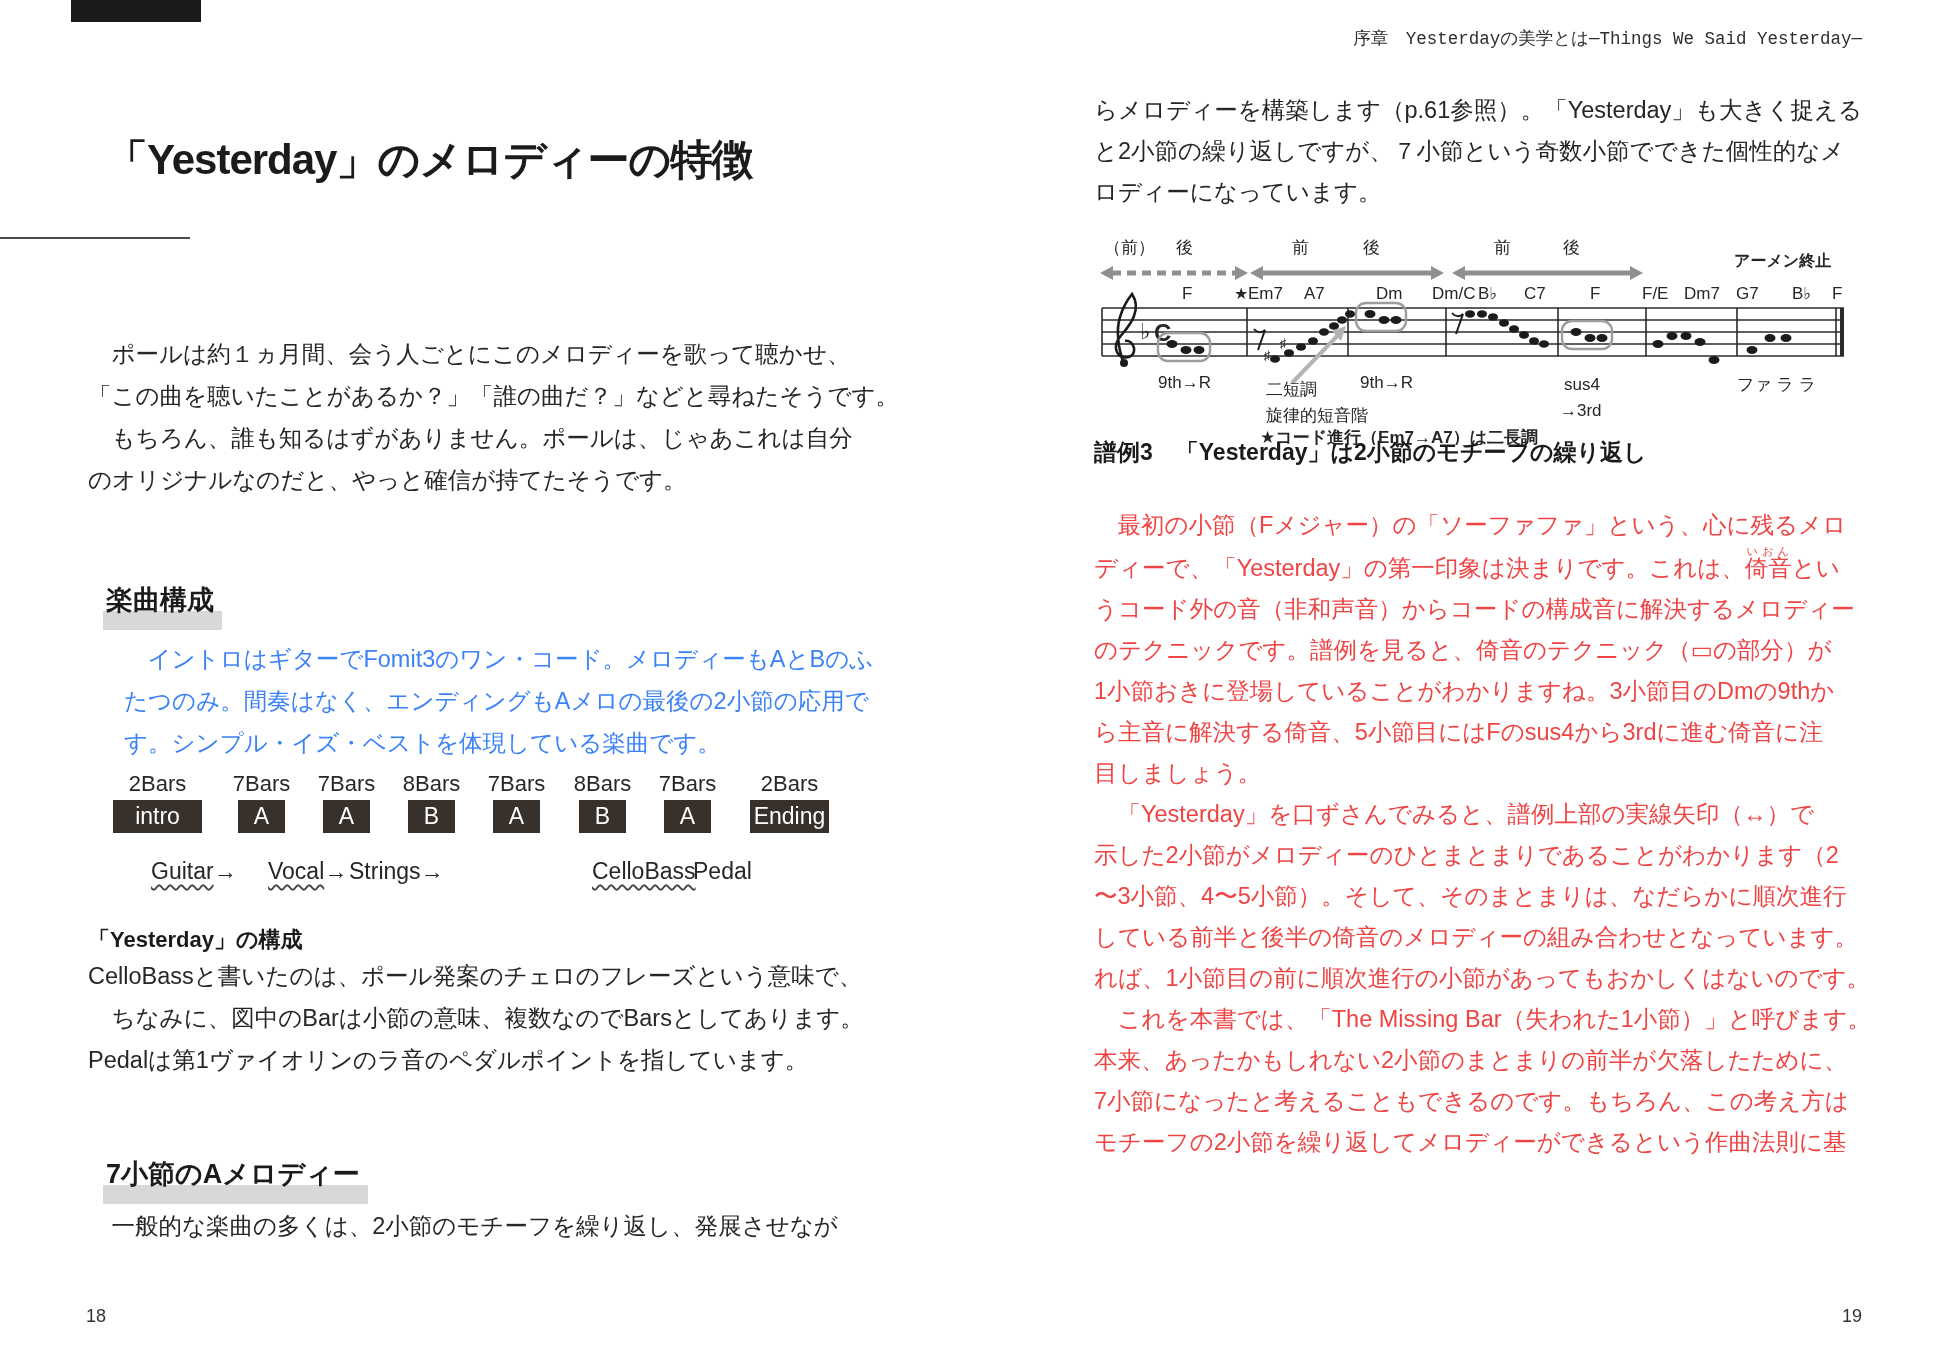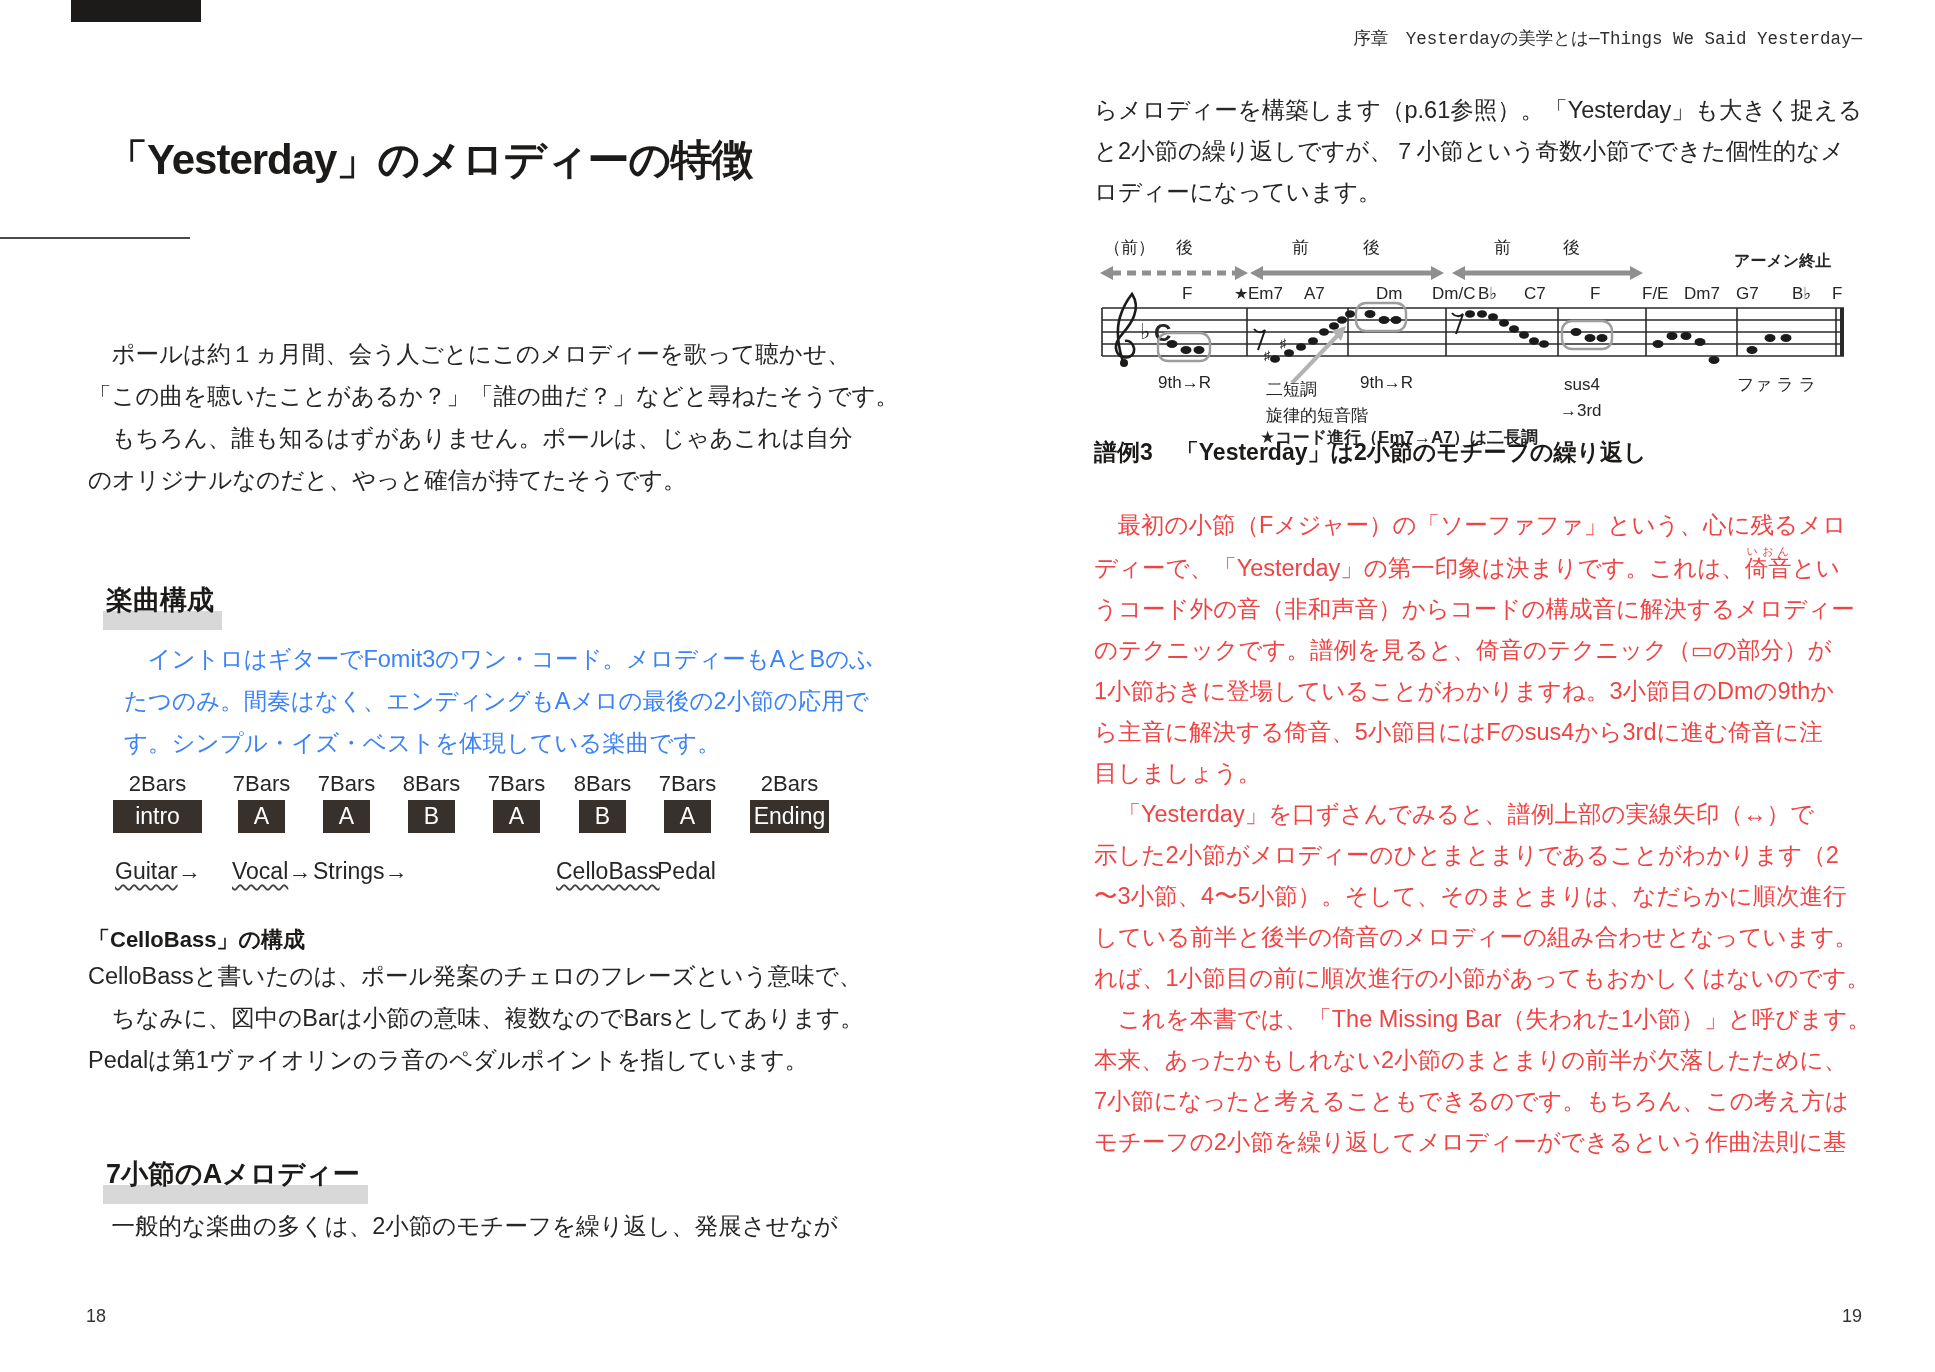--- a/index.html
+++ b/index.html
@@ -24,21 +24,21 @@
     content:"";position:absolute;left:-3px;right:-8px;top:calc(100% - 7px);
     height:19px;background:#d8d8d8;z-index:-1;
   }
   #l-heading1{left:106px;top:560px;}
   #l-heading2{left:106px;top:1134px;}
   
   #structure-diagram{left:0;top:0;width:100%;height:0;}
   .seg-label{position:absolute;top:771px;font-size:22px;color:#262626;text-align:center;white-space:nowrap;}
   .seg-box{position:absolute;top:800px;height:33px;background:#37302b;color:#fff;
     display:flex;align-items:center;justify-content:center;font-size:23px;}
-  .instr{position:absolute;top:858px;font-size:23px;color:#262626;white-space:nowrap;}
+  .instr{position:absolute;top:858px;font-size:23px;color:#262626;white-space:nowrap;margin-left:36px;}
   .wavy{text-decoration:underline;text-decoration-style:wavy;text-decoration-color:#444;text-underline-offset:5px;text-decoration-thickness:1.5px;}
   #structure-caption{left:88px;top:925px;font-size:22px;font-weight:bold;color:#1d1b19;}
   .pagenum{font-size:18px;color:#333;}
   #pagenum-left{left:86px;top:1306px;}
   #pagenum-right{left:1842px;top:1306px;}
   
   #running-header{left:1094px;top:26px;width:768px;text-align:right;
     font-family:Liberation Mono, monospace;font-size:17.5px;color:#2e2e2e;white-space:nowrap;}
   #r-para0{left:1094px;top:90px;font-size:23.5px;line-height:41px;color:#262626;}
   #score-figure{left:1094px;top:233px;width:772px;height:212px;}
@@ -90,21 +90,21 @@
     <div class="seg-box" style="left:664px;width:47px;">A</div>
     <div class="seg-label" style="left:742px;width:95px;">2Bars</div>
     <div class="seg-box" style="left:750px;width:79px;">Ending</div>
 
     <div class="instr" style="left:115px;"><span class="wavy">Guitar</span><span>→</span></div>
     <div class="instr" style="left:232px;"><span class="wavy">Vocal</span><span>→</span></div>
     <div class="instr" style="left:313px;"><span>Strings</span><span>→</span></div>
     <div class="instr" style="left:556px;"><span class="wavy">CelloBass</span></div>
     <div class="instr" style="left:657px;"><span>Pedal</span></div>
   </div>
-  <div class="abs" id="structure-caption">「CelloBass」の構成</div>
+  <div class="abs" id="structure-caption">「Yesterday」の構成</div>
 
   <div class="abs textblock" id="l-para3">
       <div class="tline">CelloBassと書いたのは、ポール発案のチェロのフレーズという意味で、</div>
       <div class="tline">　ちなみに、図中のBarは小節の意味、複数なのでBarsとしてあります。</div>
       <div class="tline">Pedalは第1ヴァイオリンのラ音のペダルポイントを指しています。</div>
     </div>
 
   <h2 class="sec-heading" id="l-heading2">7小節のAメロディー</h2>
 
   <div class="abs textblock" id="l-para4">

